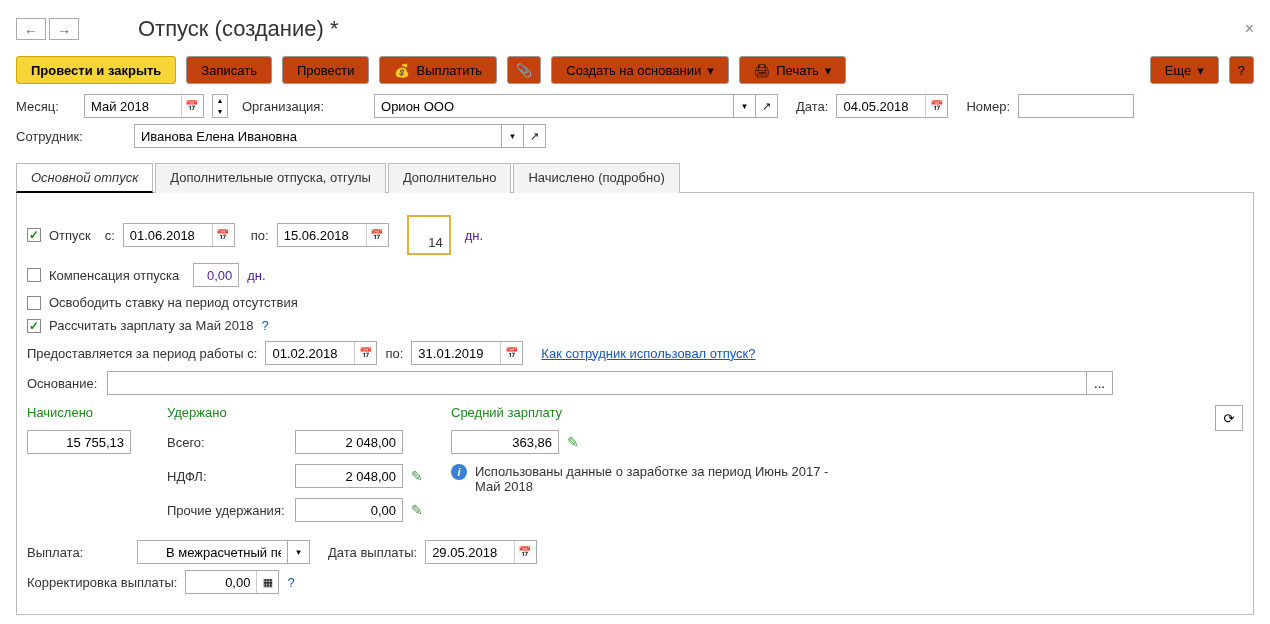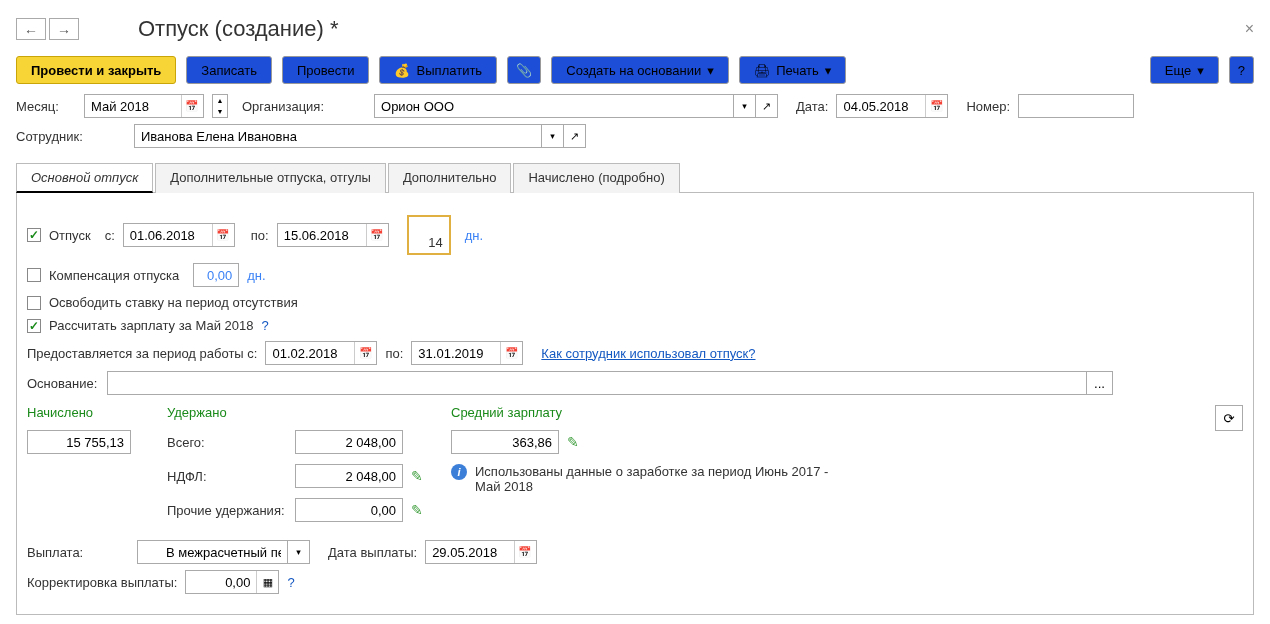--- a/index.html
+++ b/index.html
@@ -2,21 +2,21 @@
 <html><head>
 <meta charset="utf-8">
 <style>
 * { box-sizing: border-box; font-family: Arial, sans-serif; }
 body { margin: 0; padding: 16px; font-size: 13px; color: #333; background: #fff; width: 1270px; }
 .topnav { display: flex; align-items: center; margin-bottom: 4px; }
 .navbtn { width: 30px; height: 22px; border: 1px solid #aaa; background: #fff; display: flex; align-items: center; justify-content: center; cursor: pointer; margin-right: 3px; font-size: 14px; font-weight: bold; color: #555; }
 .title { font-size: 22px; margin-left: 56px; }
 .close-x { margin-left: auto; cursor: pointer; font-size: 16px; color: #888; }
 .toolbar { display: flex; align-items: center; gap: 10px; margin: 14px 0 10px; }
-.btn { height: 28px; padding: 0 14px; border: 1px solid #999; background: #1d4ed8; cursor: pointer; display: inline-flex; align-items: center; gap: 6px; border-radius: 3px; font-size: 13px; }
+.btn { height: 28px; padding: 0 14px; border: 1px solid #999; background: #c2410c; cursor: pointer; display: inline-flex; align-items: center; gap: 6px; border-radius: 3px; font-size: 13px; }
 .btn.primary { background: #f8d536; border-color: #c9a50a; font-weight: bold; }
 .btn.icon-only { padding: 0 8px; }
 .spacer { flex: 1; }
 .row { display: flex; align-items: center; gap: 8px; margin: 6px 0; }
 .lbl { font-size: 13px; }
 .input { height: 24px; border: 1px solid #aaa; padding: 0 6px; font-size: 13px; background: #fff; }
 .input.rd { text-align: right; }
 .date-field { display: inline-flex; align-items: center; border: 1px solid #aaa; height: 24px; }
 .date-field input { border: none; height: 22px; padding: 0 6px; font-size: 13px; width: 88px; outline: none; }
 .df-btn { width: 22px; height: 22px; border: none; border-left: 1px solid #ccc; background: #fff; cursor: pointer; display: flex; align-items: center; justify-content: center; font-size: 11px; }
@@ -27,21 +27,21 @@
 .lk-btn { width: 22px; height: 24px; border: 1px solid #aaa; border-left: none; background: #fff; cursor: pointer; display: flex; align-items: center; justify-content: center; font-size: 9px; }
 .tabs { display: flex; border-bottom: 1px solid #bbb; margin-top: 14px; }
 .tab { padding: 6px 14px; border: 1px solid #bbb; border-bottom: none; background: #f3f3f3; cursor: pointer; margin-right: 2px; font-size: 13px; position: relative; top: 1px; }
 .tab.active { background: #fff; border-bottom: 2px solid #000000; font-style: italic; }
 .pane { border: 1px solid #bbb; border-top: none; padding: 14px 10px; }
 .cb-row { display: flex; align-items: center; gap: 8px; margin: 8px 0; }
 .cb { width: 14px; height: 14px; border: 1px solid #888; display: inline-flex; align-items: center; justify-content: center; background: #fff; }
 .cb.checked { color: #1a8a1a; }
 .cb.checked::after { content: "✓"; font-size: 12px; font-weight: bold; }
 .days-box { display: inline-block; width: 44px; height: 24px; border: 2px solid #e0b040; background: #fff; text-align: right; padding: 18px 6px; font-size: 13px; }
-.muted { color: #3b82f6; }
+.muted { color: #4c1d95; }
 .link { color: #1458c2; text-decoration: underline; cursor: pointer; }
 .help { color: #1458c2; cursor: pointer; }
 .greenlbl { color: #1a8a1a; }
 .edit-icon { color: #3a9c3a; cursor: pointer; font-size: 14px; }
 .info-icon { width: 16px; height: 16px; border-radius: 50%; background: #3c7fd9; color: #fff; display: inline-flex; align-items: center; justify-content: center; font-size: 11px; font-style: italic; font-weight: bold; }
 .refresh-btn { width: 28px; height: 26px; border: 1px solid #aaa; background: #fff; cursor: pointer; display: flex; align-items: center; justify-content: center; }
 .calcgrid { display: flex; gap: 24px; margin-top: 10px; }
 .col { display: flex; flex-direction: column; gap: 10px; }
 .hcell { display: flex; align-items: center; gap: 8px; }
 .basis-wrap { display: flex; align-items: center; }
@@ -119,21 +119,21 @@
         <span class="cal-icon"></span>
       </button>
   </div>
   <span class="lbl" style="margin-left:10px">Номер:</span>
   <input class="input" style="width: 116px;" value="">
 </div>
 
 <div class="row">
   <span class="lbl" style="width:68px">Сотрудник:</span>
   <div class="lookup">
-    <input style="width: 408px;" value="Иванова Елена Ивановна">
+    <input style="width: 368px;" value="Иванова Елена Ивановна">
     <button class="lk-btn">▾</button>
     <button class="lk-btn">
         <span class="open-icon"></span>
       </button>
   </div>
 </div>
 
 <div class="tabs">
   <div class="tab active">Основной отпуск</div>
   <div class="tab">Дополнительные отпуска, отгулы</div>

